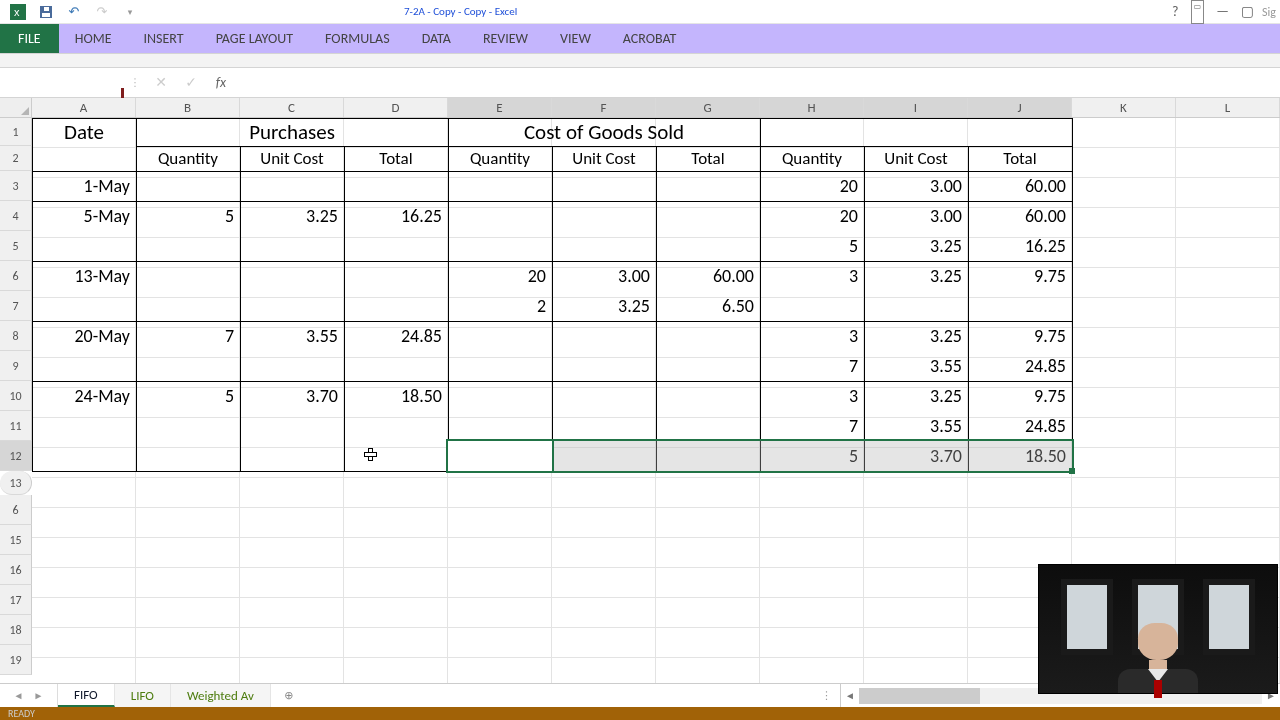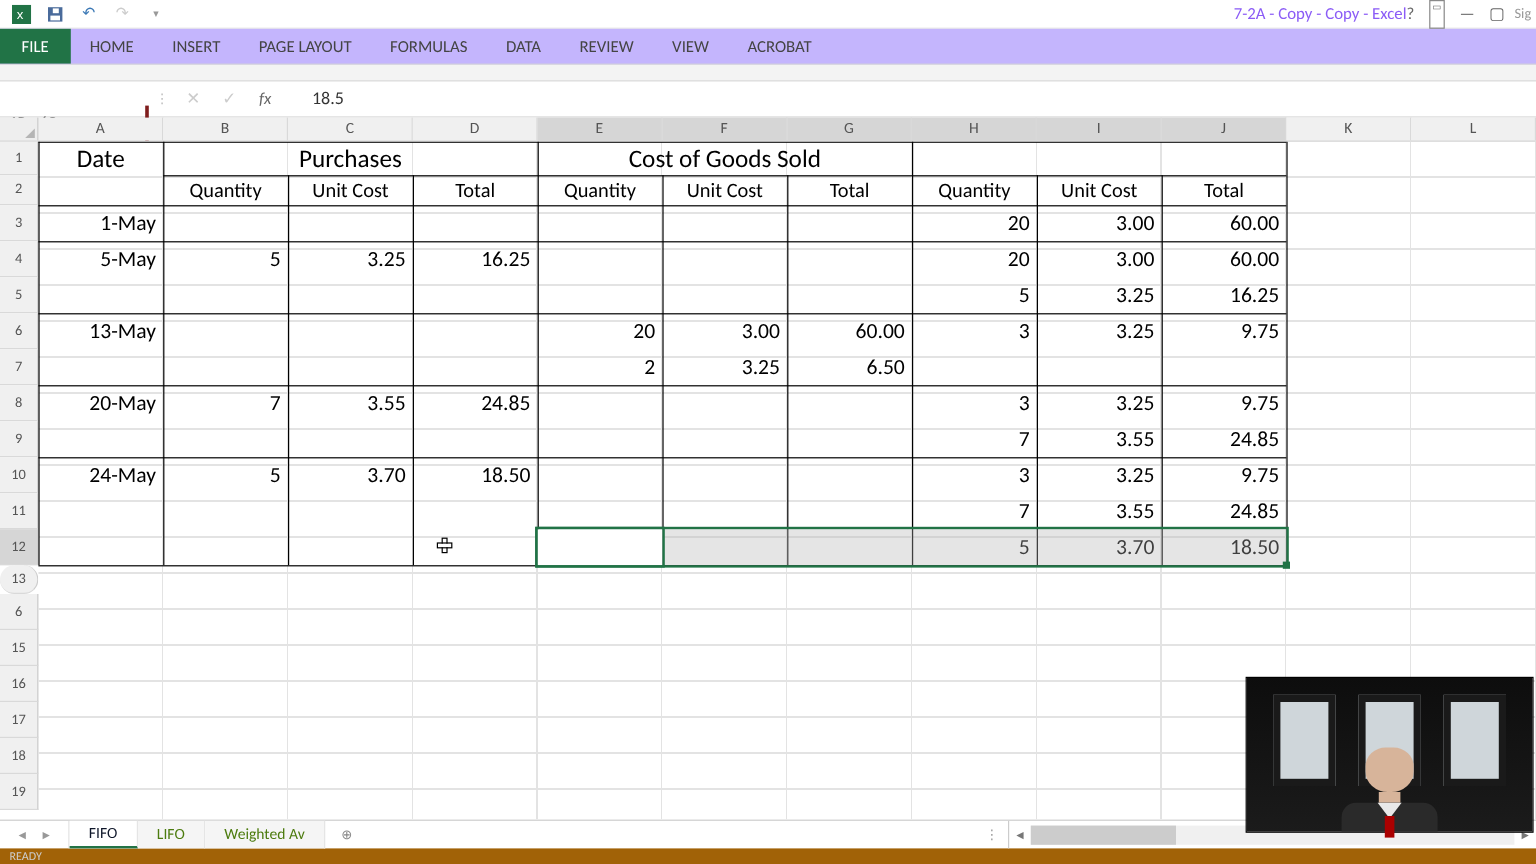--- a/index.html
+++ b/index.html
@@ -26,22 +26,22 @@
   .titlebar .qat {
     display: flex; align-items: center; gap: 0;
     padding-left: 4px;
   }
   .qat .qbtn {
     width: 28px; display: inline-flex; align-items: center; justify-content: center;
     color: #555;
     font-size: 13px;
   }
   .titlebar .title {
-    flex: 1; text-align: right;
-    color: #8b5cf6; font-size: 14px;
+    flex: 1; text-align: left;
+    color: #1d4ed8; font-size: 11px;
     padding-left: 260px;
   }
   .titlebar .winctrl {
     display: flex; gap: 12px; padding-right: 8px;
     color: #666;
     font-size: 14px;
   }
   .titlebar .rside { color: #999; padding-right: 4px; font-size: 12px; }
 
   
@@ -367,21 +367,20 @@
 
 <div class="fbar">
   <div class="namebox-wrap">
     <span class="namebox">1R x 6C</span>
     <span class="name-dd">▼</span>
   </div>
   <div class="fx-div">⋮</div>
   <div class="fx-btn fx-cancel">✕</div>
   <div class="fx-btn fx-enter">✓</div>
   <div class="fx-btn fx-label">fx</div>
-  <div class="formula">18.5</div>
 </div>
 
 <div class="col-headers">
   <div class="corner"></div>
   <div id="colhdrs" style="display: flex;">
       <div class="col-h" style="width: 104px;">A</div>
       <div class="col-h" style="width: 104px;">B</div>
       <div class="col-h" style="width: 104px;">C</div>
       <div class="col-h" style="width: 104px;">D</div>
       <div class="col-h sel" style="width: 104px;">E</div>

